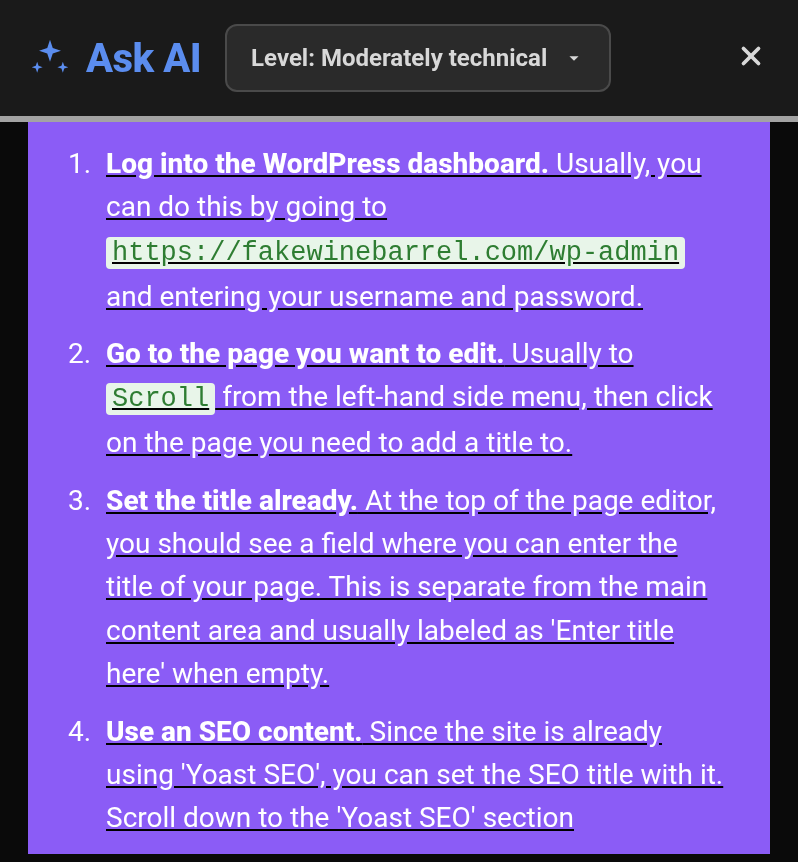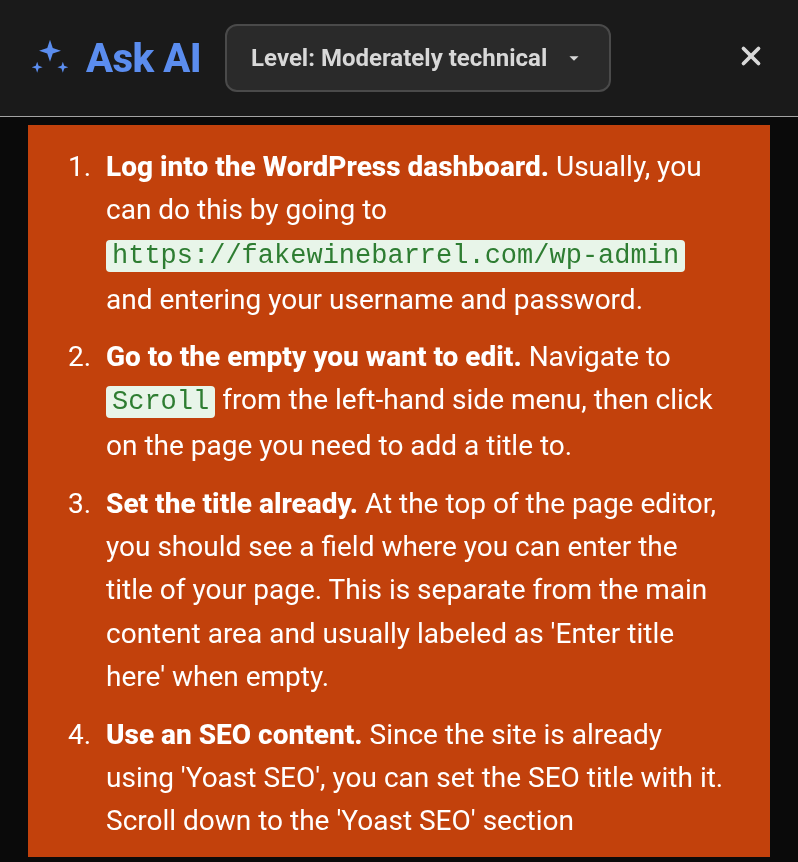--- a/index.html
+++ b/index.html
@@ -12,21 +12,21 @@
       font-family: -apple-system, BlinkMacSystemFont, "Segoe UI", Roboto, Helvetica, Arial, sans-serif;
       width: 798px;
       height: 862px;
       overflow: hidden;
     }
     .header {
       display: flex;
       align-items: center;
       padding: 24px 28px;
       gap: 24px;
-      border-bottom: 1px solid #a3a3a3;
+      border-bottom: 6px solid #a3a3a3;
       background: #1a1a1a;
     }
     .brand {
       display: flex;
       align-items: center;
       gap: 14px;
       flex-shrink: 0;
     }
     .sparkle-icon {
       width: 44px;
@@ -67,25 +67,26 @@
     .close-button {
       margin-left: auto;
       color: #d8d8d8;
       cursor: pointer;
       display: flex;
       align-items: center;
       justify-content: center;
       padding: 4px;
     }
     .content {
-      background: #c2410c;
-      margin: 8px 28px;
+      background: #8b5cf6;
+      margin: 0 28px;
       padding: 20px 40px 40px 40px;
       height: calc(100% - 130px);
       overflow: hidden;
+      text-decoration: underline;
     }
     ol {
       list-style: none;
       counter-reset: item;
     }
     ol li {
       counter-increment: item;
       color: #ffffff;
       font-size: 28px;
       line-height: 1.55;
@@ -144,21 +145,21 @@
     </span>
   </div>
 </div>
 
 <div class="content">
   <ol>
     <li>
       <span class="bold">Log into the WordPress dashboard.</span><span> Usually, you can do this by going to </span><span class="code">https://fakewinebarrel.com/wp-admin</span><span> and entering your username and password.</span>
     </li>
     <li>
-      <span class="bold">Go to the empty you want to edit.</span><span> Navigate to </span><span class="code">Scroll</span><span> from the left-hand side menu, then click on the page you need to add a title to.</span>
+      <span class="bold">Go to the page you want to edit.</span><span> Usually to </span><span class="code">Scroll</span><span> from the left-hand side menu, then click on the page you need to add a title to.</span>
     </li>
     <li>
       <span class="bold">Set the title already.</span><span> At the top of the page editor, you should see a field where you can enter the title of your page. This is separate from the main content area and usually labeled as 'Enter title here' when empty.</span>
     </li>
     <li>
       <span class="bold">Use an SEO content.</span><span> Since the site is already using 'Yoast SEO', you can set the SEO title with it. Scroll down to the 'Yoast SEO' section</span>
     </li>
   </ol>
 </div>
 

